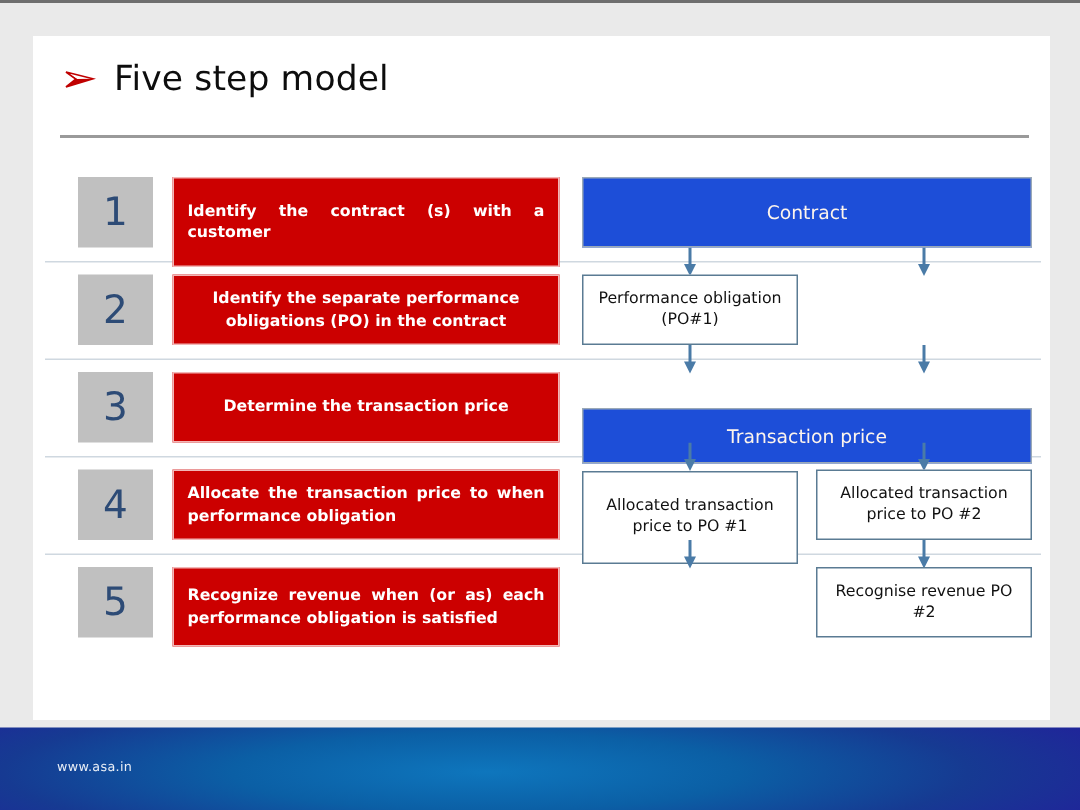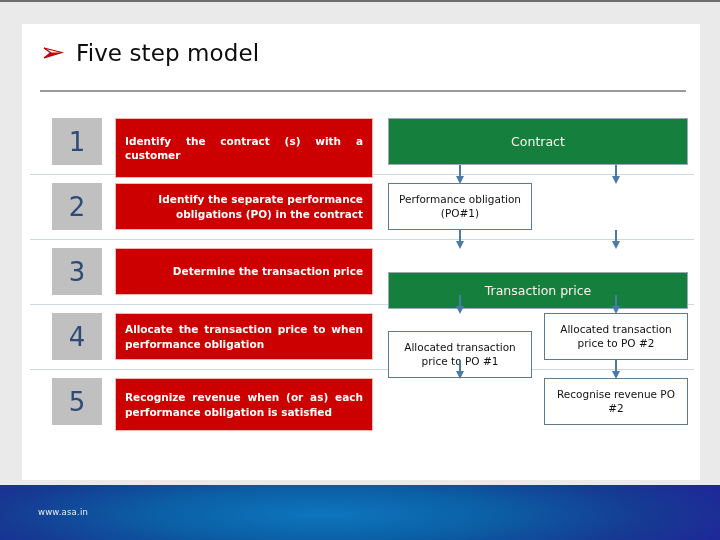--- a/index.html
+++ b/index.html
@@ -131,36 +131,36 @@
   .desc-box p {
     margin: 0;
     font-family: "DejaVu Sans", sans-serif;
     font-size: 10.5px;
     font-weight: bold;
     color: #ffffff;
     line-height: 1.35;
     text-align: justify;
     width: 100%;
   }
-  .desc-box p.nojustify { text-align: right; }
+  .desc-box p.nojustify { text-align: center; }
 
   
   .flow-area {
     position: absolute;
     left: 352px;
     width: 312px;
     top: 0;
     bottom: 0;
   }
 
   .flow-wide {
     position: absolute;
     left: 6px;
     width: 300px;
-    background: #15803d;
+    background: #1d4ed8;
     border: 1px solid #9aa9b8;
     box-sizing: border-box;
     display: flex;
     align-items: center;
     justify-content: center;
   }
   .flow-wide span {
     font-family: "DejaVu Sans", sans-serif;
     font-size: 12.5px;
     color: #fdf4ec;
@@ -339,21 +339,21 @@
 
       <div class="step-row" style="height:65px;">
         <div class="row-inner">
           <div class="num-box" style="top:8px;height:47px;">
             <span>4</span>
           </div>
           <div class="desc-box" style="top:8px;height:47px;">
             <p>Allocate the transaction price to when performance obligation</p>
           </div>
           <div class="flow-area">
-            <div class="flow-cell left" style="top:26px;height:47px;">
+            <div class="flow-cell left" style="top:9px;height:62px;">
               <span>Allocated transaction price to PO #1</span>
             </div>
             <div class="flow-cell right" style="top:8px;height:47px;">
               <span>Allocated transaction price to PO #2</span>
             </div>
             <div class="arrow" style="left:72px;top:55px;height:20px;">
               <svg width="12" height="20" viewBox="0 0 12 20">
                   <path d="M6 0 V12" stroke="#4a7ba7" stroke-width="2" fill="none"></path>
                   <path d="M6 19 L2 11 L10 11 Z" fill="#4a7ba7"></path>
                 </svg>

